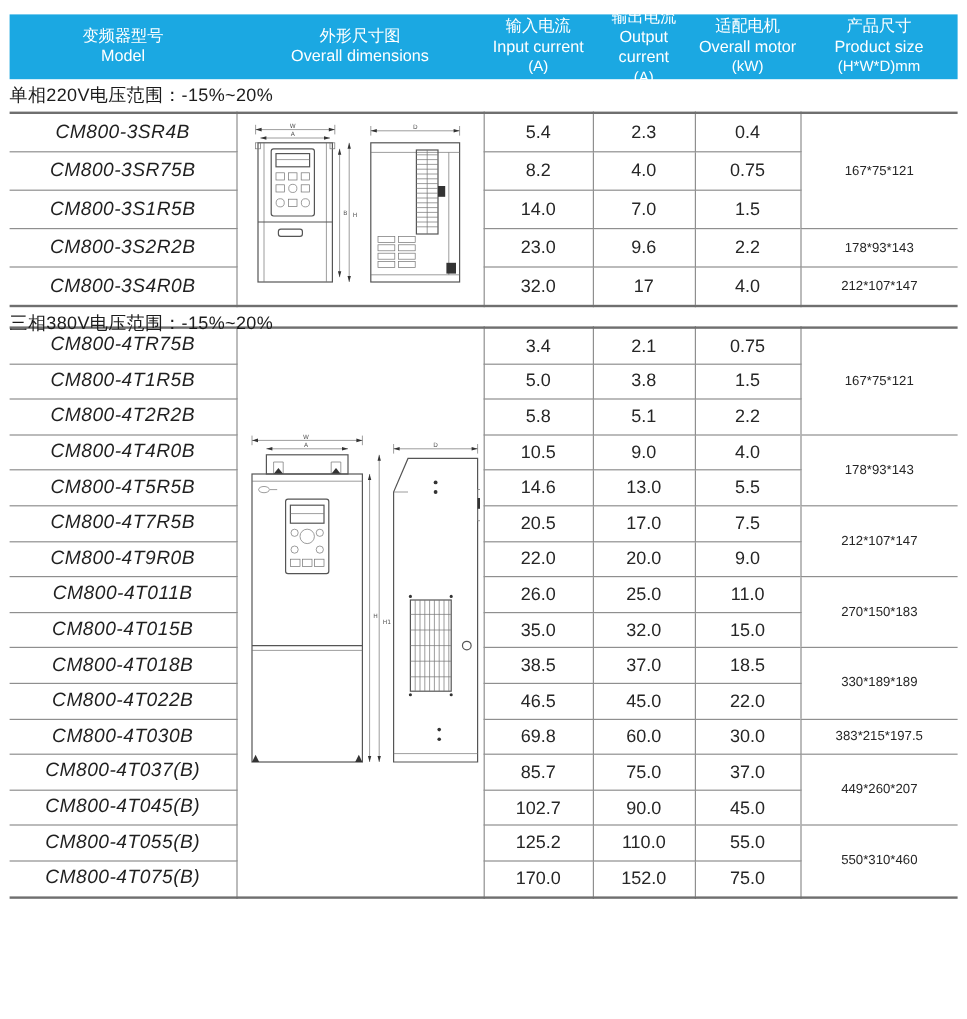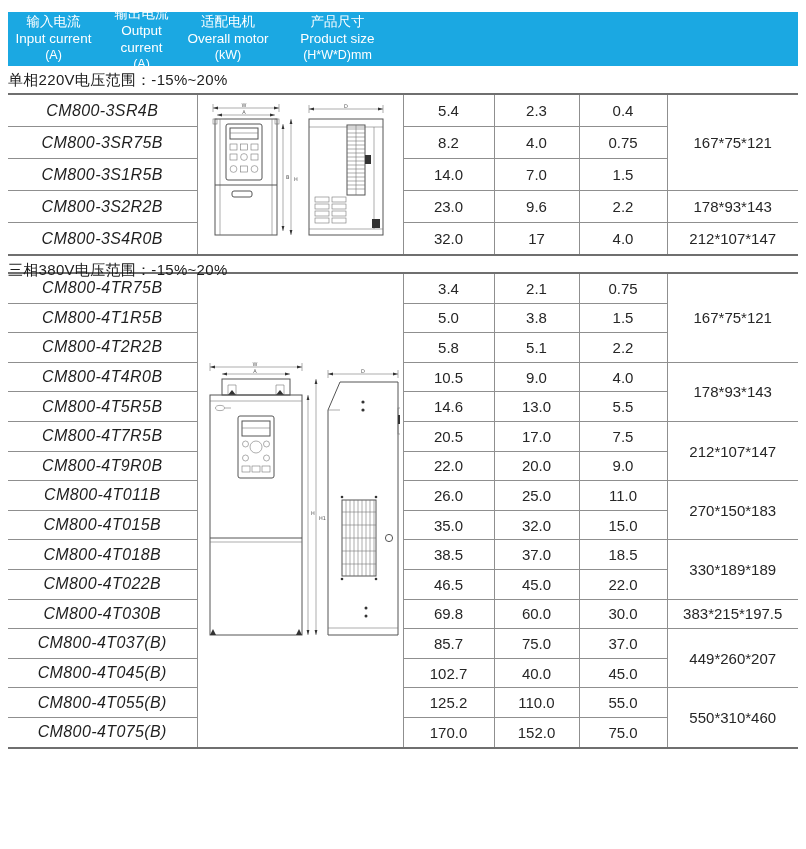--- a/index.html
+++ b/index.html
@@ -16,40 +16,48 @@
   
   .band{font-size:15px;color:#1c1c1c;letter-spacing:.3px;}
   .band1{height:27px;line-height:27px;}
   .band2{height:16px;line-height:28px;}
 
   
   table{border-collapse:collapse;table-layout:fixed;width:790px;
         border-top:2px solid #6f6f6f;border-bottom:2px solid #6f6f6f;}
   td{border-right:1px solid #8f8f8f;border-bottom:1px solid #8f8f8f;
      text-align:center;vertical-align:middle;color:#262626;padding:0;overflow:hidden;}
-  td.size{border-right:0;font-size:15px;}
+  td.size{border-right:0;font-size:11px;}
   td.model{font-size:16px;letter-spacing:.4px;color:#1f1f1f;font-style:italic;}
   td.num{font-size:15px;}
   td.draw{background:#fff;}
   .sec1 td{height:31px;}
   .sec2 td{height:28.6px;}
 
   svg{display:block;margin:0 auto;}
   .ln{stroke:#555;stroke-width:1;fill:none;}
   .thin{stroke:#777;stroke-width:.6;fill:none;}
   .blk{fill:#333;stroke:none;}
   .dimtxt{font-size:5px;fill:#555;font-family:"DejaVu Sans",sans-serif;}
 </style>
 </head>
 <body>
 
 <div class="page">
   <div class="content">
 
     <div class="thead">
+      <div class="hcol c1">
+        <span>变频器型号</span>
+        <span>Model</span>
+      </div>
+      <div class="hcol c2">
+        <span>外形尺寸图</span>
+        <span>Overall dimensions</span>
+      </div>
       <div class="hcol c3">
         <span>输入电流</span>
         <span>Input current</span>
         <span class="unit">(A)</span>
       </div>
       <div class="hcol c4">
         <span>输出电流</span>
         <span>Output current</span>
         <span class="unit">(A)</span>
       </div>
@@ -392,21 +400,21 @@
       <tr>
         <td class="model">CM800-4T037(B)</td>
         <td class="num">85.7</td>
         <td class="num">75.0</td>
         <td class="num">37.0</td>
         <td class="size" rowspan="2">449*260*207</td>
       </tr>
       <tr>
         <td class="model">CM800-4T045(B)</td>
         <td class="num">102.7</td>
-        <td class="num">40.0</td>
+        <td class="num">90.0</td>
         <td class="num">45.0</td>
       </tr>
       <tr>
         <td class="model">CM800-4T055(B)</td>
         <td class="num">125.2</td>
         <td class="num">110.0</td>
         <td class="num">55.0</td>
         <td class="size" rowspan="2">550*310*460</td>
       </tr>
       <tr>

